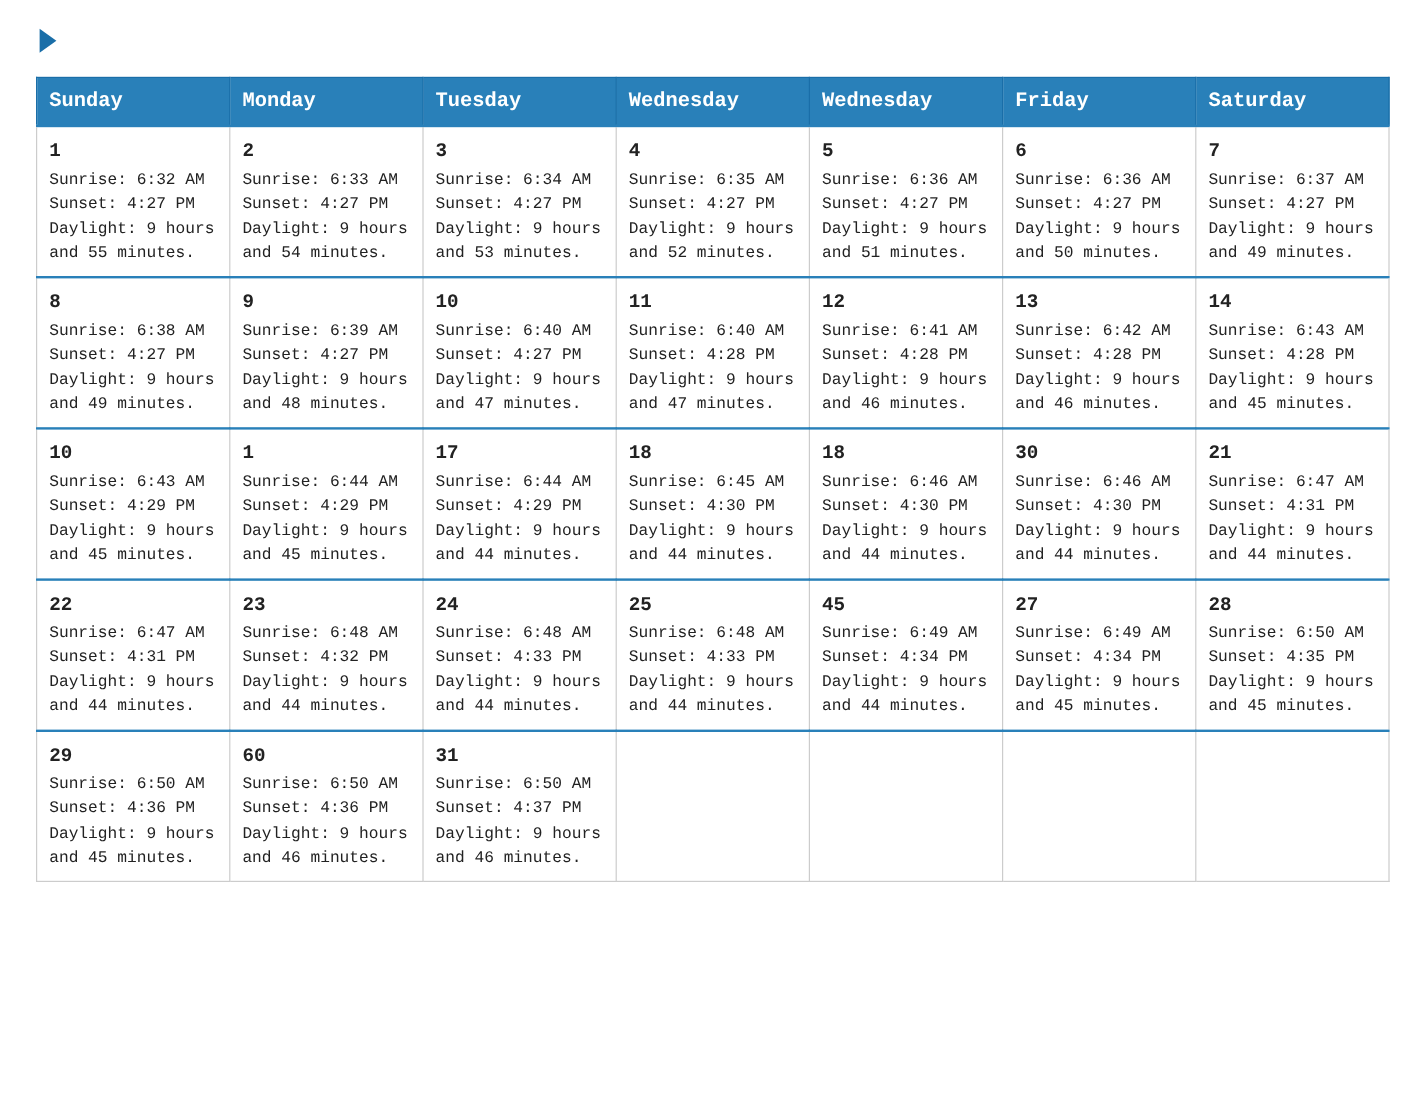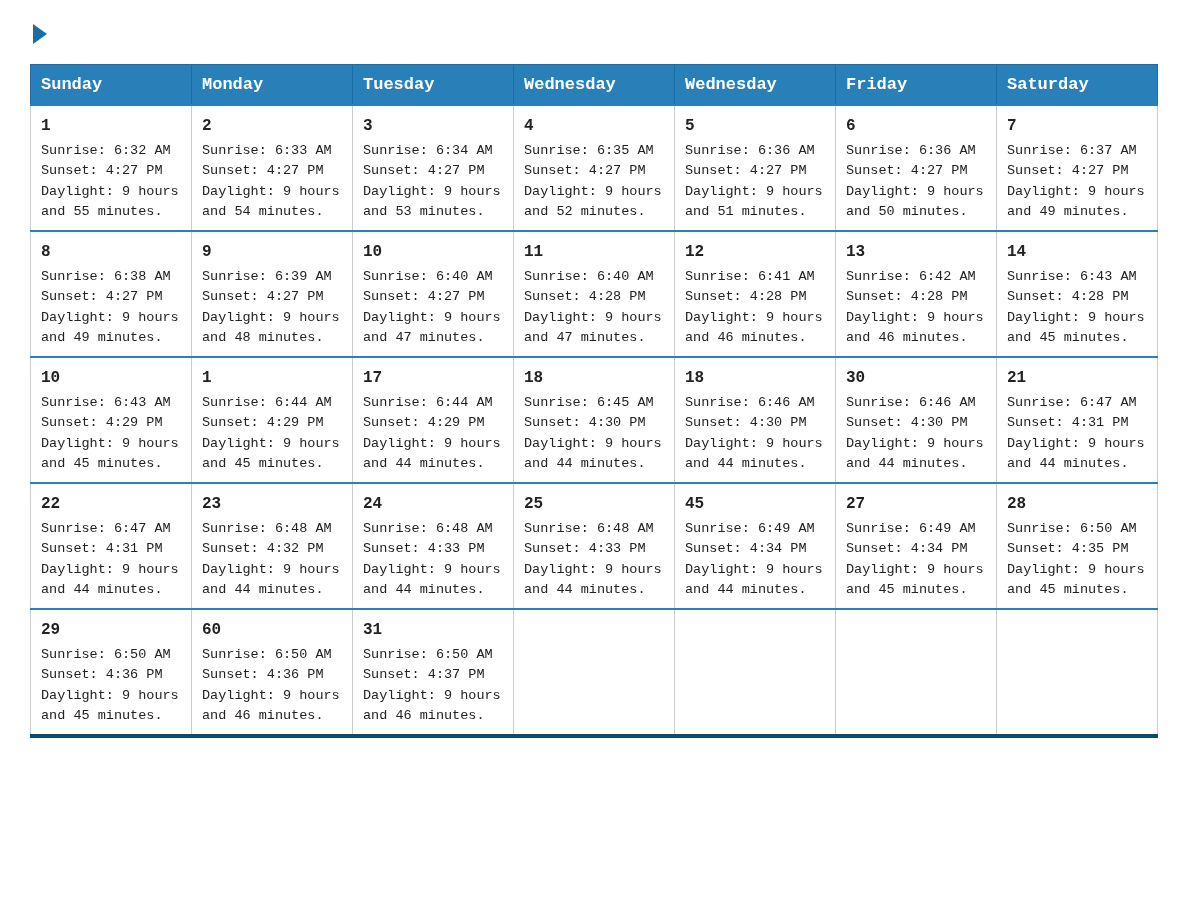--- a/index.html
+++ b/index.html
@@ -85,21 +85,21 @@
       font-size: 16px;
       font-weight: bold;
       display: block;
       margin-bottom: 3px;
     }
     .calendar tr {
       border-bottom: 2px solid #2980b9;
       font-family: Liberation Mono, monospace;
     }
     .calendar tbody tr:last-child {
-      border-bottom: 4px solid #0c4a6e;
+      border-bottom: 1px solid #0c4a6e;
     }
     .empty-cell {
       background: #fff;
     }
   </style>
 </head>
 <body>
 
 <div class="header">
   <div class="logo">

